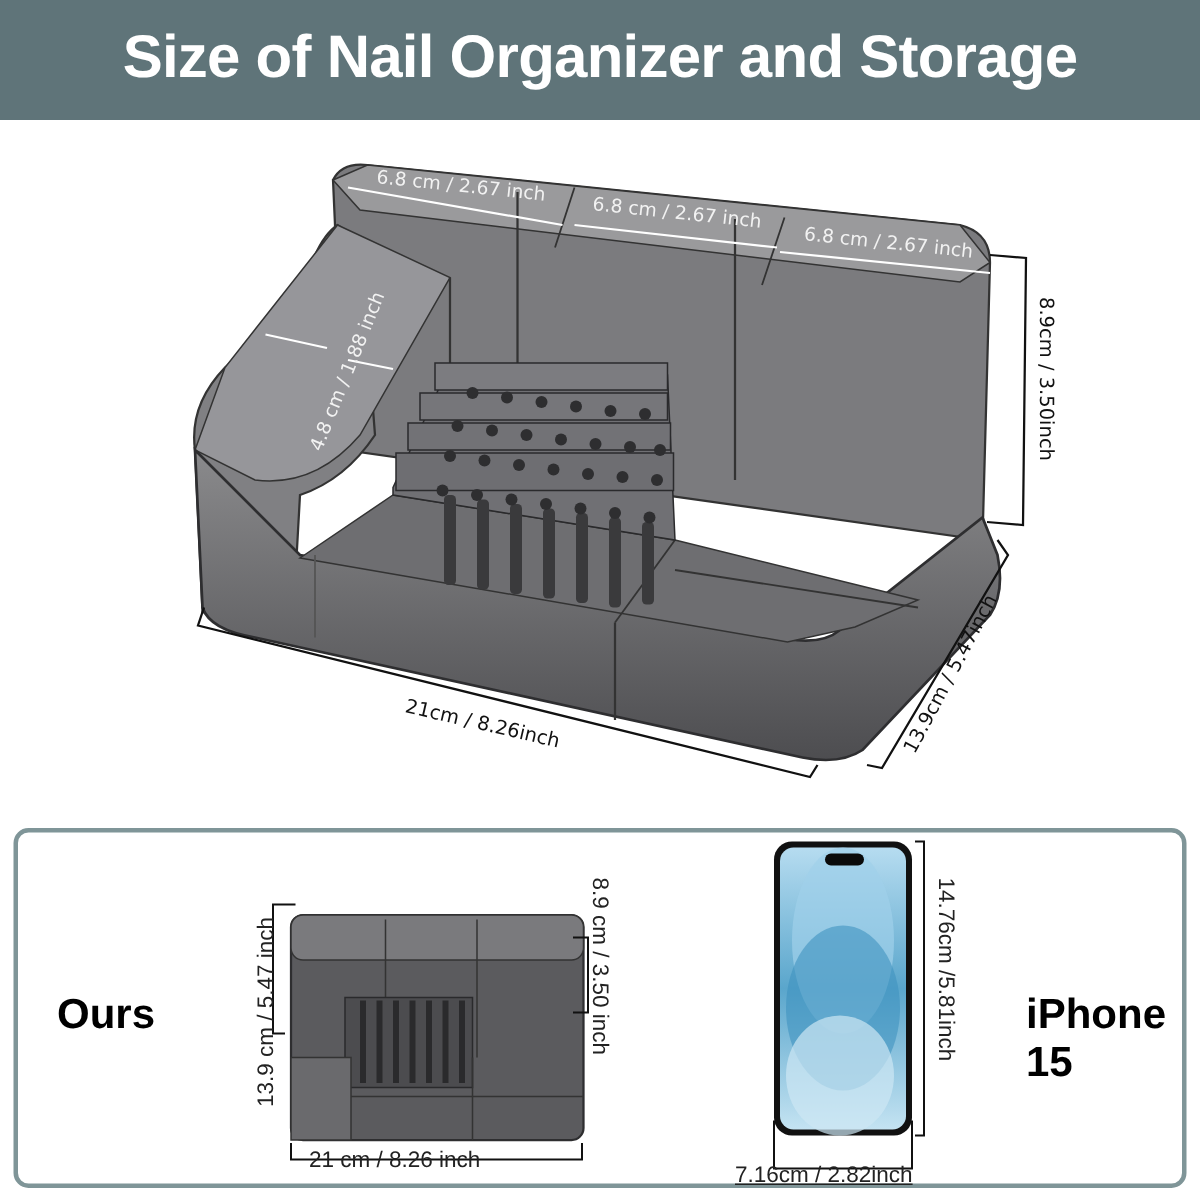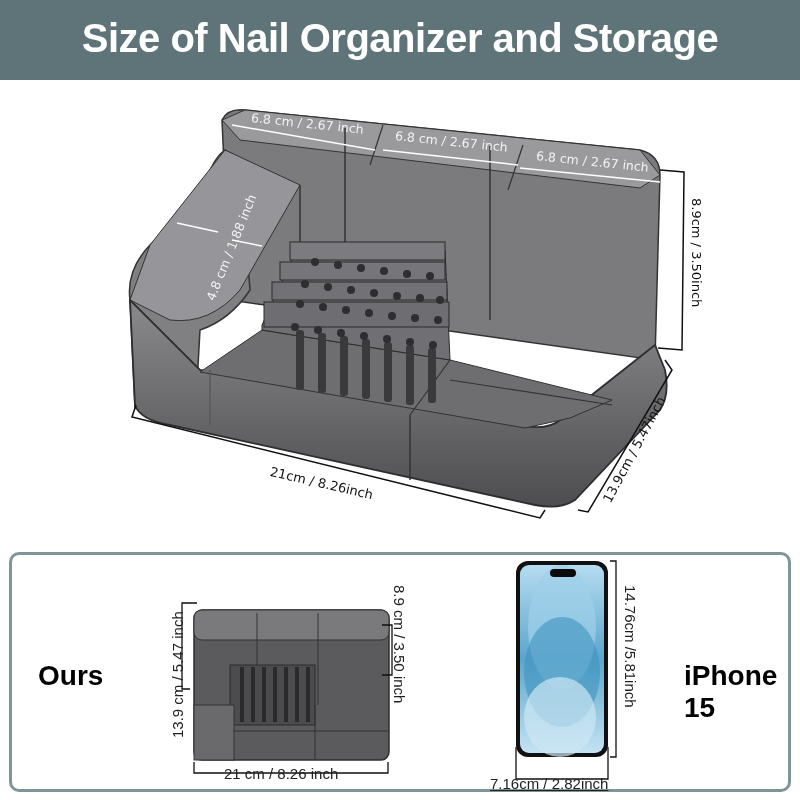--- a/index.html
+++ b/index.html
@@ -146,21 +146,21 @@
     </g>
     <rect x="32" y="150" width="40" height="55" fill="#6a6a6d" stroke="#333" stroke-width="1"></rect>
     <line x1="72" y1="176" x2="227" y2="176" stroke="#333" stroke-width="1"></line>
     <line x1="153" y1="150" x2="153" y2="205" stroke="#333" stroke-width="1"></line>
     <polyline points="35,48 20,48 20,134 28,134" fill="none" stroke="#111" stroke-width="1.3"></polyline>
     <polyline points="220,70 230,70 230,120 220,120" fill="none" stroke="#111" stroke-width="1.3"></polyline>
     <polyline points="32,207 32,218 226,218 226,207" fill="none" stroke="#111" stroke-width="1.3"></polyline>
   </svg>
   <div class="small-dim" style="left:157px;top:183px;transform:rotate(-90deg);">13.9 cm / 5.47 inch</div>
   <div class="small-dim" style="left:396px;top:30px;transform:rotate(90deg);">8.9 cm / 3.50 inch</div>
-  <div class="small-dim" style="left:212px;top:210px;">21 cm / 8.26 inch</div>
+  <div class="small-dim" style="left:194px;top:210px;">21 cm / 8.26 inch</div>
 
   <svg style="position:absolute;left:490px;top:2px;" width="130" height="232">
     <defs>
       <linearGradient id="gScreen" x1="0" y1="0" x2="0" y2="1">
         <stop offset="0" stop-color="#b6dcf0"></stop>
         <stop offset="0.5" stop-color="#5aa6cc"></stop>
         <stop offset="1" stop-color="#c4e3f2"></stop>
       </linearGradient>
     </defs>
     <rect x="14" y="4" width="92" height="196" rx="12" fill="#111"></rect>

